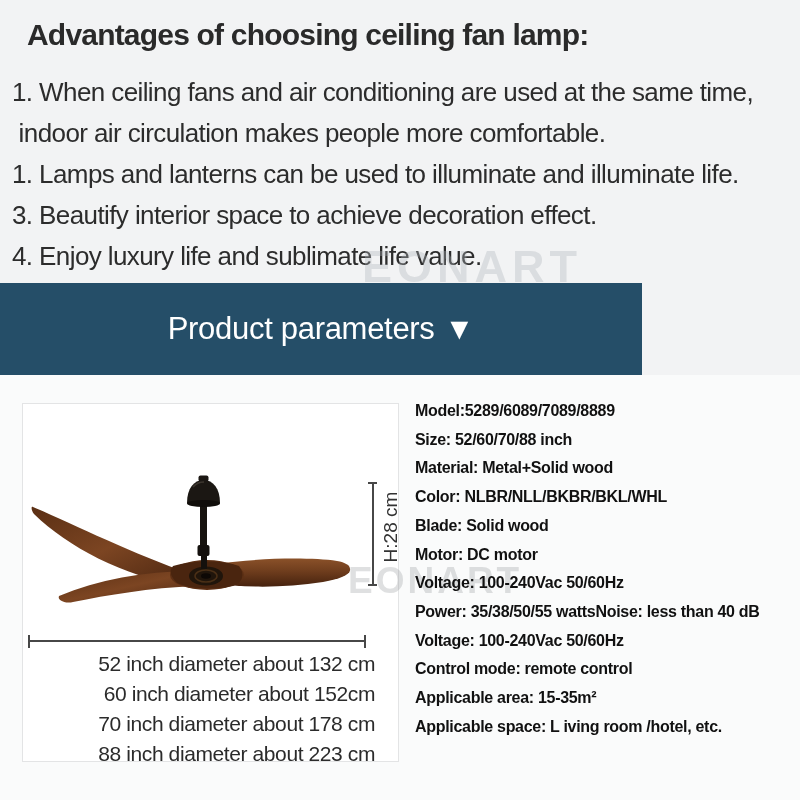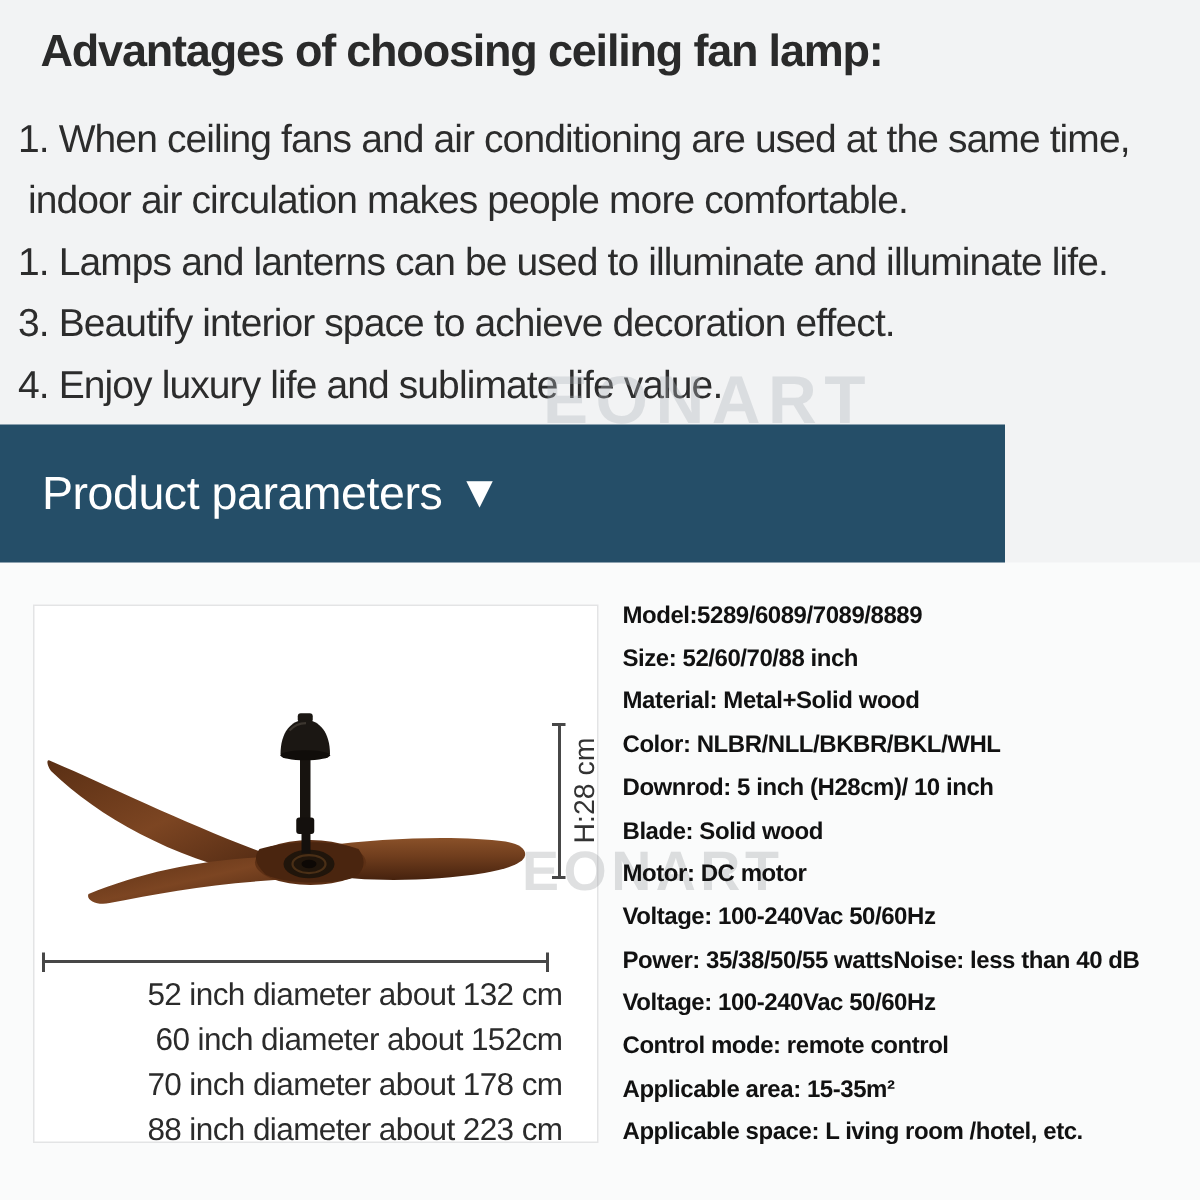--- a/index.html
+++ b/index.html
@@ -28,21 +28,21 @@
     color:rgba(175,180,186,0.35);z-index:3;white-space:nowrap;
   }
   .watermark-mid{
     left:348px;top:560px;
     font-size:37px;font-weight:bold;letter-spacing:3px;
     color:rgba(140,143,148,0.28);z-index:5;white-space:nowrap;
   }
   
   .banner{
     left:0;top:283px;width:642px;height:92px;background:#254e68;
-    display:flex;align-items:center;z-index:6;padding-left:28px;
+    display:flex;align-items:center;justify-content:center;z-index:6;
   }
   .banner-title{color:#ffffff;font-size:31px;letter-spacing:-0.3px;}
   .banner-arrow{color:#ffffff;font-size:30px;margin-left:10px;line-height:1;}
   
   .bottom-section{left:0;top:375px;width:800px;height:425px;background:#fafbfb;}
   
   .fan-box{
     left:22px;top:403px;width:377px;height:359px;
     background:#ffffff;border:1px solid #e3e4e5;box-sizing:border-box;z-index:2;
   }
@@ -153,21 +153,20 @@
   <div class="diameter-line">60 inch diameter about 152cm</div>
   <div class="diameter-line">70 inch diameter about 178 cm</div>
   <div class="diameter-line">88 inch diameter about 223 cm</div>
 </div>
 
 <div class="abs params">
   <div class="param-line">Model:5289/6089/7089/8889</div>
   <div class="param-line">Size: 52/60/70/88 inch</div>
   <div class="param-line">Material: Metal+Solid wood</div>
   <div class="param-line">Color: NLBR/NLL/BKBR/BKL/WHL</div>
-  <div class="param-line">Downrod: 5 inch (H28cm)/ 10 inch</div>
   <div class="param-line">Blade: Solid wood</div>
   <div class="param-line">Motor: DC motor</div>
   <div class="param-line">Voltage: 100-240Vac 50/60Hz</div>
   <div class="param-line">Power: 35/38/50/55 wattsNoise: less than 40 dB</div>
   <div class="param-line">Voltage: 100-240Vac 50/60Hz</div>
   <div class="param-line">Control mode: remote control</div>
   <div class="param-line">Applicable area: 15-35m²</div>
   <div class="param-line">Applicable space: L iving room /hotel, etc.</div>
 </div>
 

